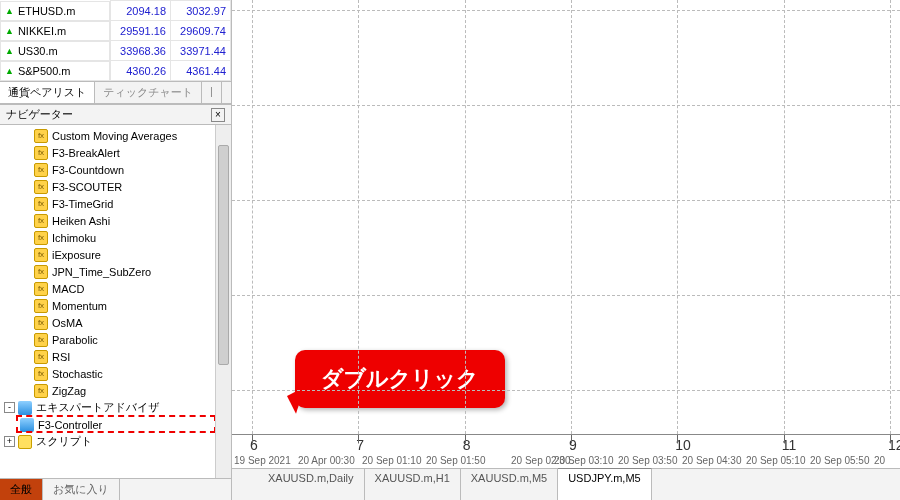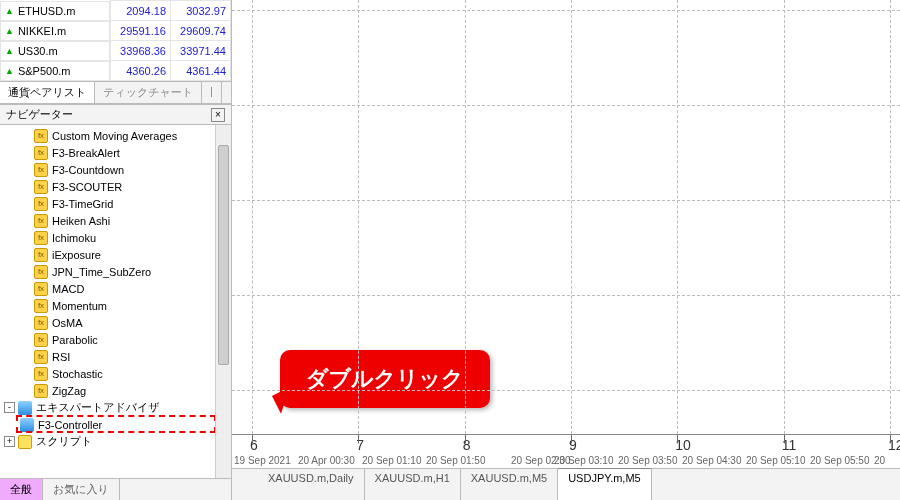--- a/index.html
+++ b/index.html
@@ -19,21 +19,21 @@
 .nav-tree{flex:1;overflow-y:auto;padding:2px 0;position:relative}
 .tree-item{display:flex;align-items:center;padding:1px 0 1px 34px;cursor:pointer;height:17px}
 .tree-item.lvl0{padding-left:4px}
 .tree-item.lvl1{padding-left:20px}
 .fx-icon{width:14px;height:14px;background:#ffd24a;border:1px solid #c89a00;border-radius:2px;margin-right:4px;display:inline-flex;align-items:center;justify-content:center;font-size:8px;color:#7a5a00}
 .tree-exp{width:11px;height:11px;border:1px solid #888;margin-right:3px;text-align:center;line-height:9px;font-size:9px}
 .cat-icon{width:14px;height:14px;margin-right:4px;display:inline-block}
 .ea-icon{background:linear-gradient(#8fd0ff,#2a8fe0);border-radius:2px}
 .highlight-box{position:absolute;border:2px dashed #e00;pointer-events:none}
 .nav-tabs{display:flex;border-top:1px solid #bbb;background:#f3f3f3}
-.nav-tab{padding:3px 10px;border-right:1px solid #bbb;background:#f0abfc;cursor:pointer}
+.nav-tab{padding:3px 10px;border-right:1px solid #bbb;background:#c2410c;cursor:pointer}
 .nav-tab.inactive{background:#f3f3f3;color:#666}
 .right-col{flex:1;display:flex;flex-direction:column;position:relative}
 .chart-area{flex:1;position:relative;background:#fff;overflow:hidden}
 .grid-h,.grid-v{position:absolute;background:transparent}
 .grid-h{left:0;right:0;height:0;border-top:1px dashed #bbb}
 .grid-v{top:0;bottom:24px;width:0;border-left:1px dashed #bbb}
 .callout{position:absolute;background:#e00;color:#fff;padding:14px 26px;border-radius:10px;font-size:22px;font-weight:bold;box-shadow:2px 2px 5px rgba(0,0,0,.3)}
 .callout::after{content:"";position:absolute;left:-22px;bottom:-2px;border:14px solid transparent;border-right-color:#e00;transform:rotate(18deg)}
 .time-axis{position:absolute;left:0;right:0;bottom:0;height:32px;border-top:1px solid #888}
 .axis-major{position:absolute;top:2px;font-size:14px;color:#333}
@@ -186,21 +186,21 @@
     </div>
     <div class="nav-tabs">
       <div class="nav-tab">全般</div>
       <div class="nav-tab inactive">お気に入り</div>
     </div>
   </div>
 
   <div class="right-col">
     <div class="chart-area" id="chart-area" style="height: 448px;">
 
-      <div class="callout" style="left:48px;top:350px">ダブルクリック</div>
+      <div class="callout" style="left:63px;top:350px">ダブルクリック</div>
 
     <div class="grid-h" style="top: 10px;"></div>
         <div class="grid-h" style="top: 105px;"></div>
         <div class="grid-h" style="top: 200px;"></div>
         <div class="grid-h" style="top: 295px;"></div>
         <div class="grid-h" style="top: 390px;"></div>
         <div class="grid-v" style="left: 20px;"></div>
         <div class="grid-v" style="left: 126.333px;"></div>
         <div class="grid-v" style="left: 232.667px;"></div>
         <div class="grid-v" style="left: 339px;"></div>

